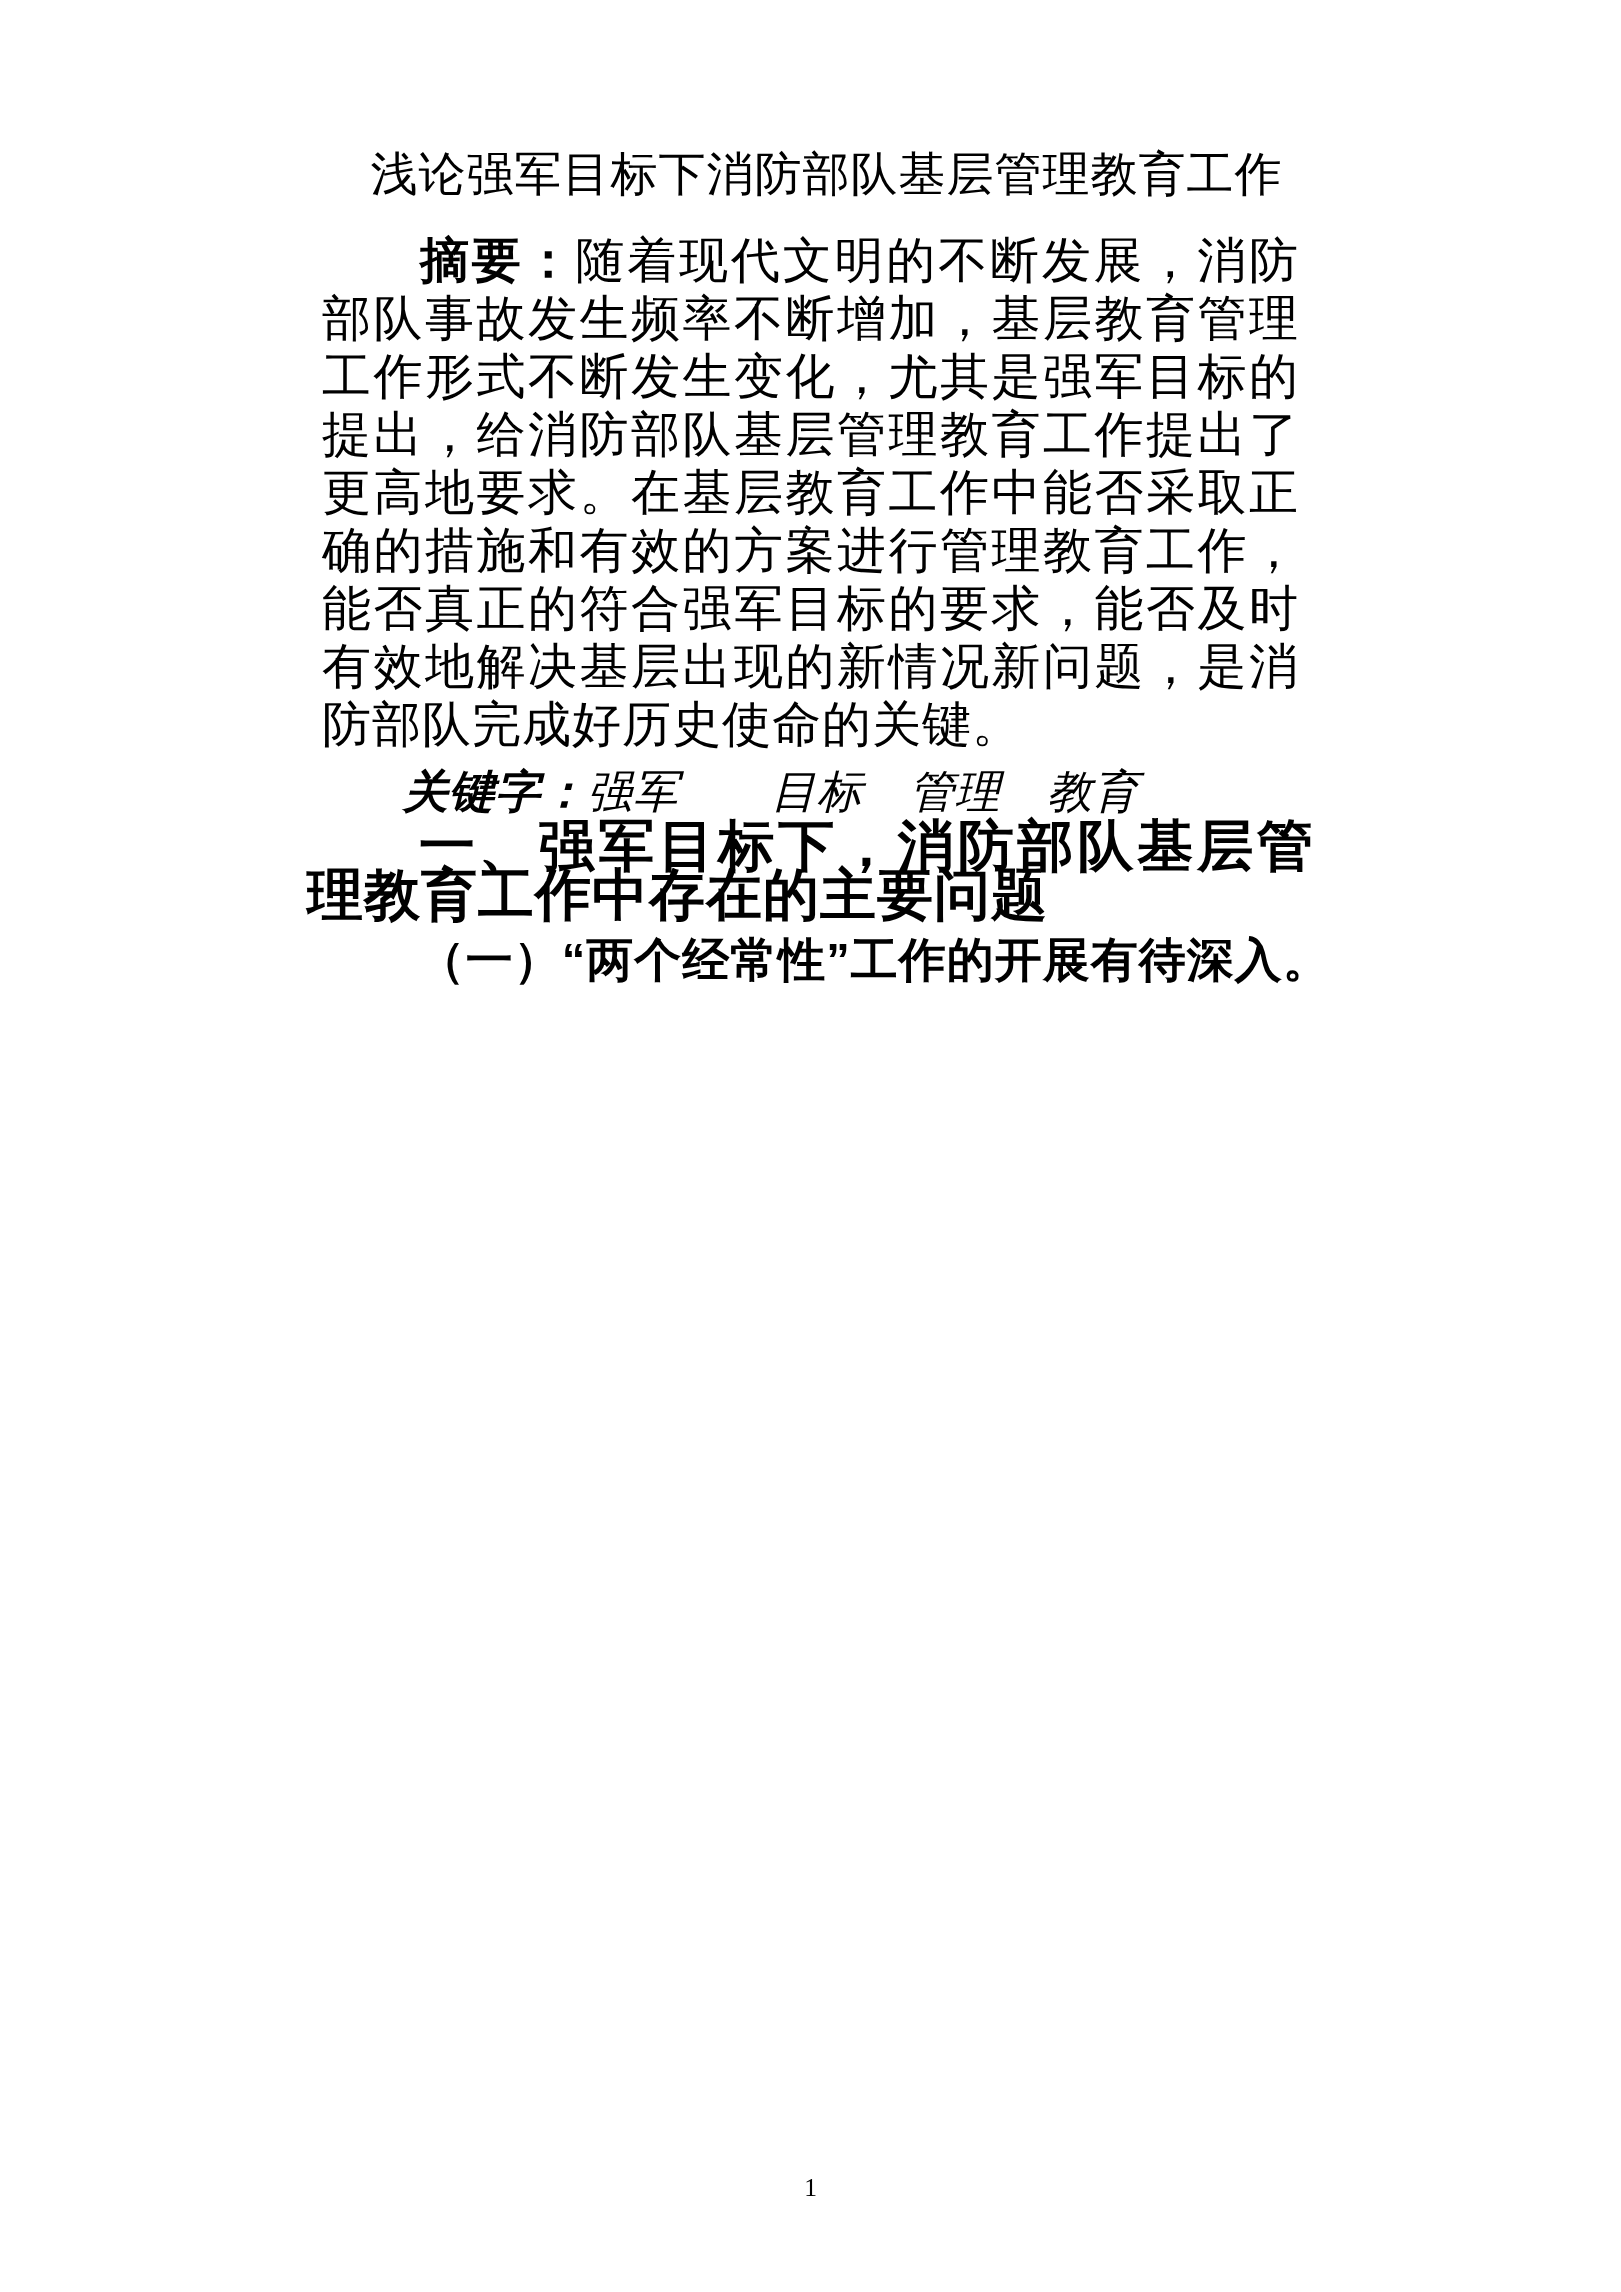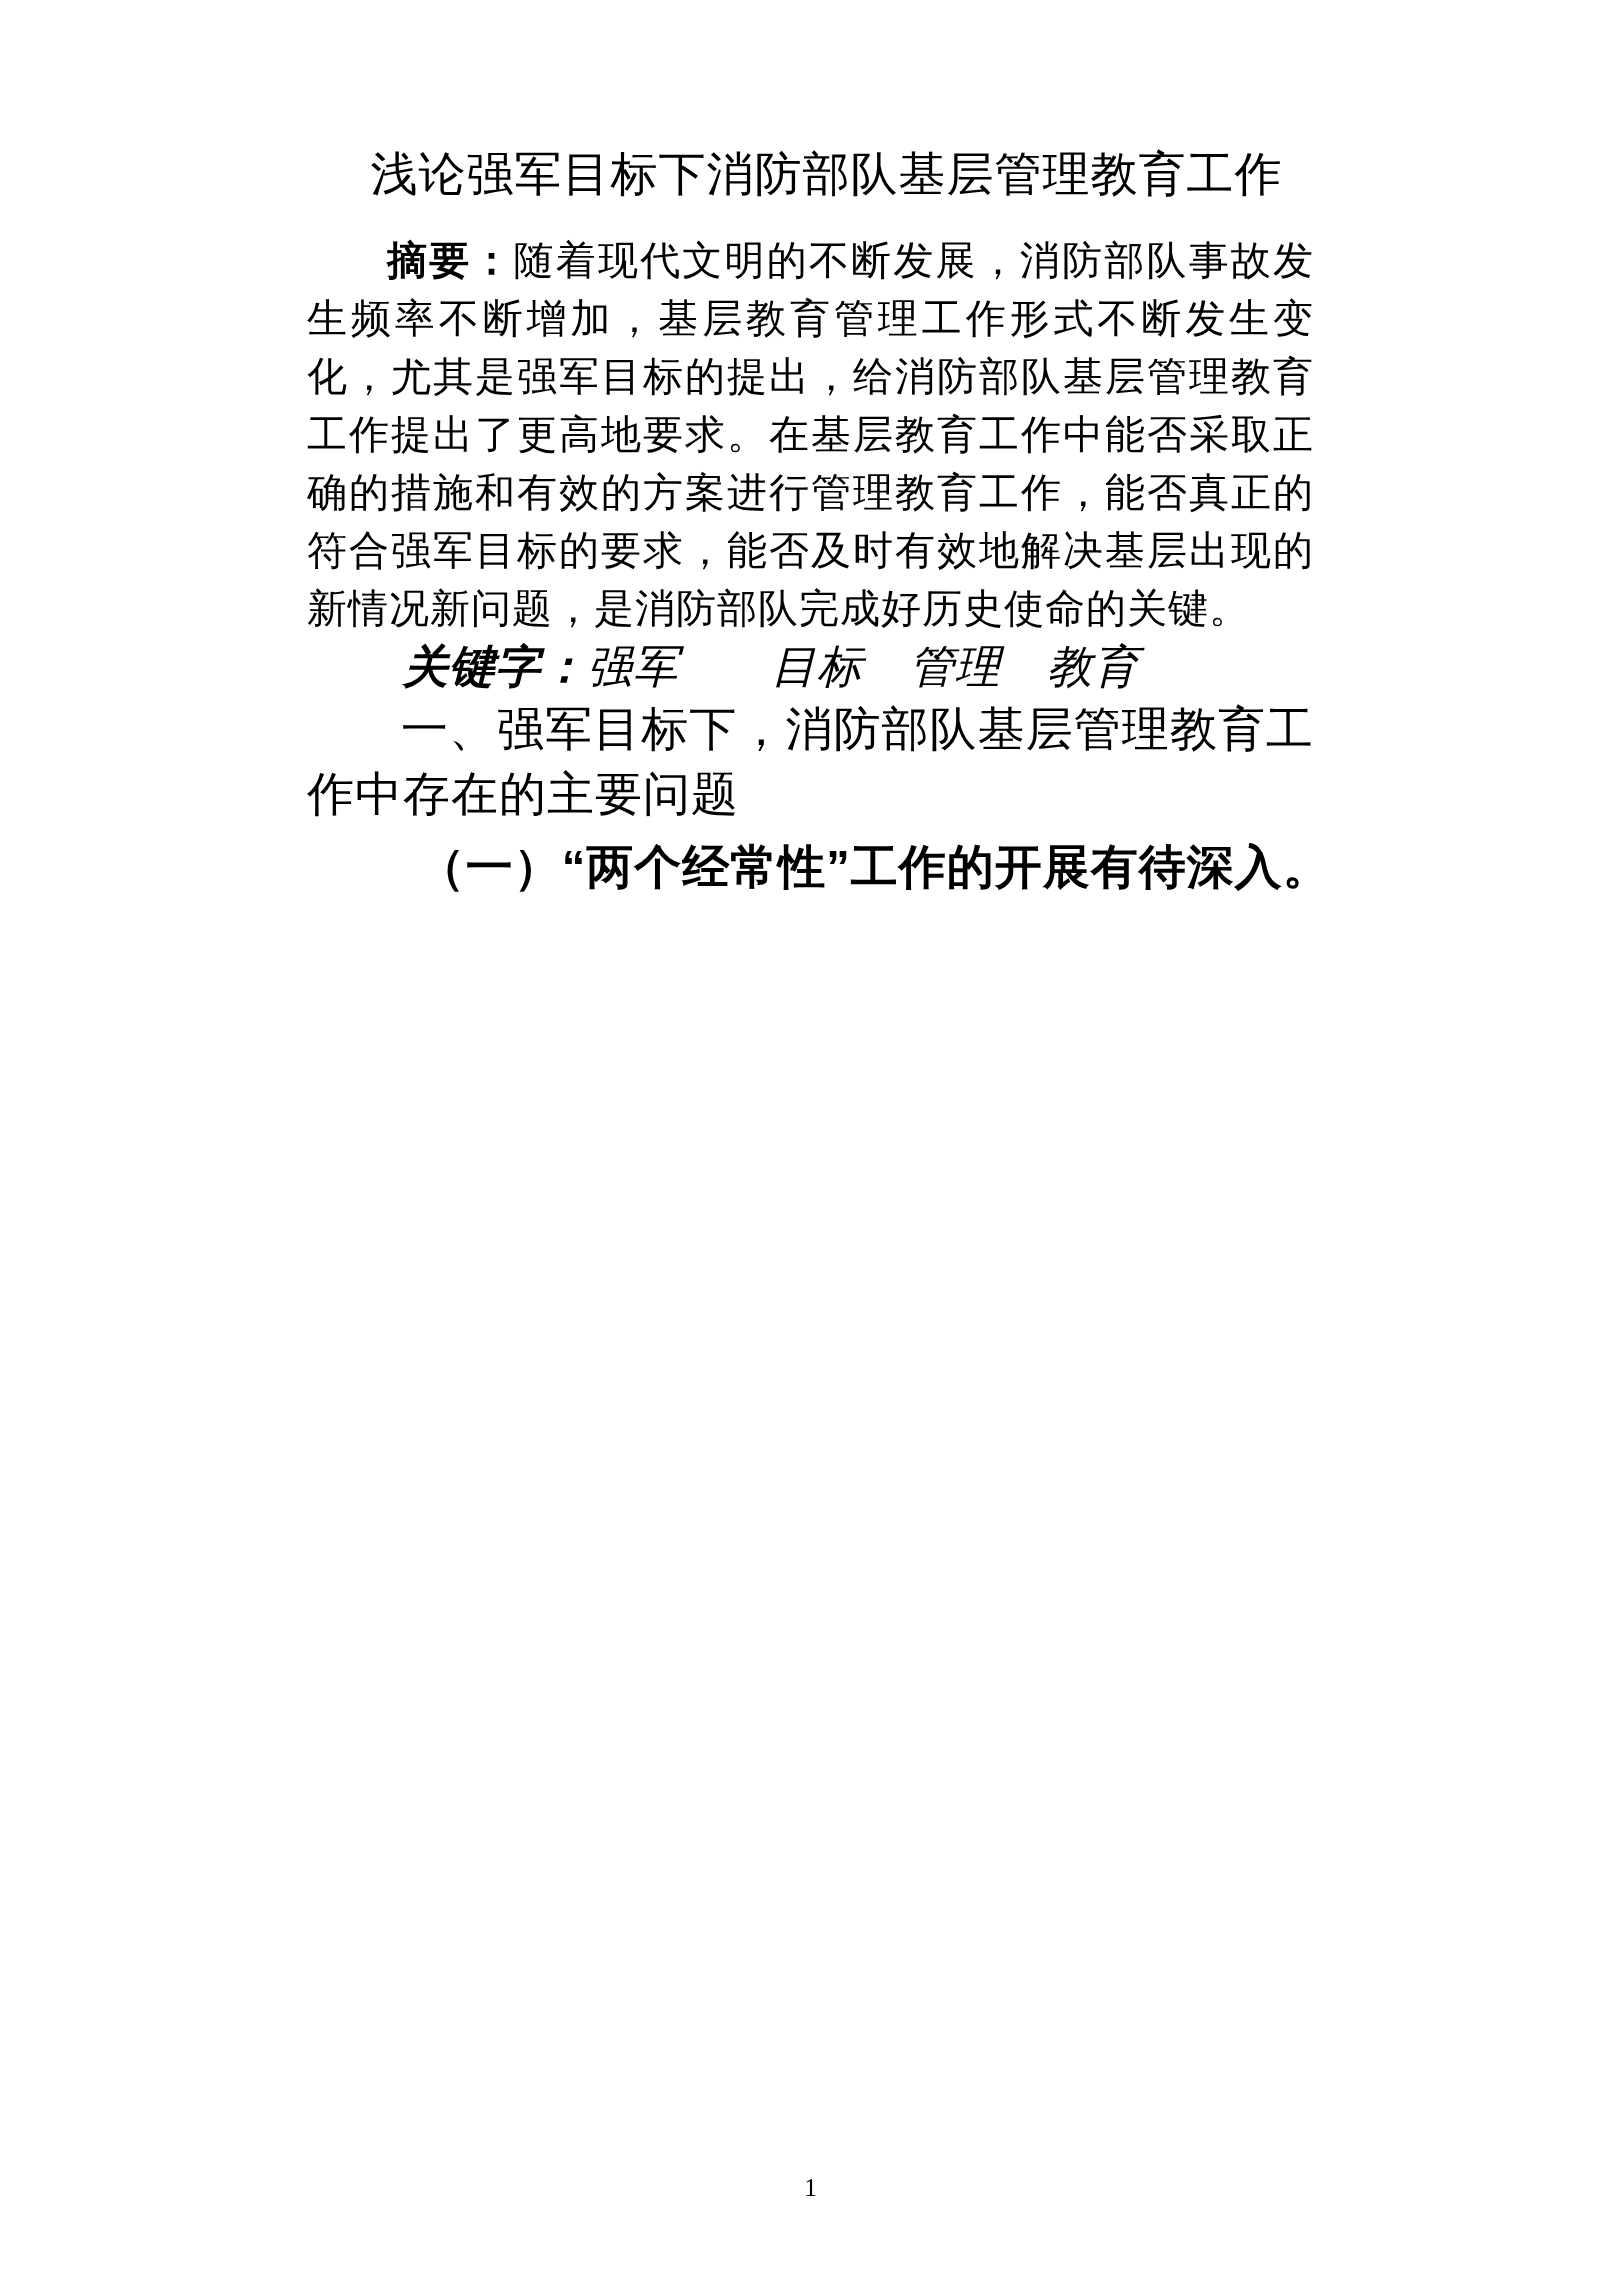--- a/index.html
+++ b/index.html
@@ -22,22 +22,22 @@
   .doc-title {
     font-size: 47px;
     font-weight: 400;
     line-height: 57px;
     margin: 0 0 29px 0;
     text-indent: 1.35em;
     letter-spacing: 1px;
     white-space: nowrap;
   }
   .para {
-    margin: 0;
-    font-size: 40px;
+    margin: 15px;
+    font-size: 49px;
     line-height: 58px;
     letter-spacing: 1px;
     text-align: justify;
     text-indent: 2em;
     word-break: break-all;
   }
   .para .bold-label {
     font-weight: 700;
   }
   .keywords-line {
@@ -47,24 +47,24 @@
     letter-spacing: 1px;
     text-align: left;
     text-indent: 2em;
     font-style: italic;
   }
   .keywords-line .bold-label {
     font-weight: 700;
   }
   .section-heading {
     margin: 0;
-    font-size: 47px;
-    line-height: 65px;
+    font-size: 56px;
+    line-height: 49px;
     letter-spacing: 1px;
-    font-weight: 400;
+    font-weight: 700;
     text-align: justify;
     text-indent: 2em;
     word-break: break-all;
   }
   .sub-heading {
     margin: 12px;
     font-size: 47px;
     line-height: 58px;
     letter-spacing: 1px;
     font-weight: 700;

